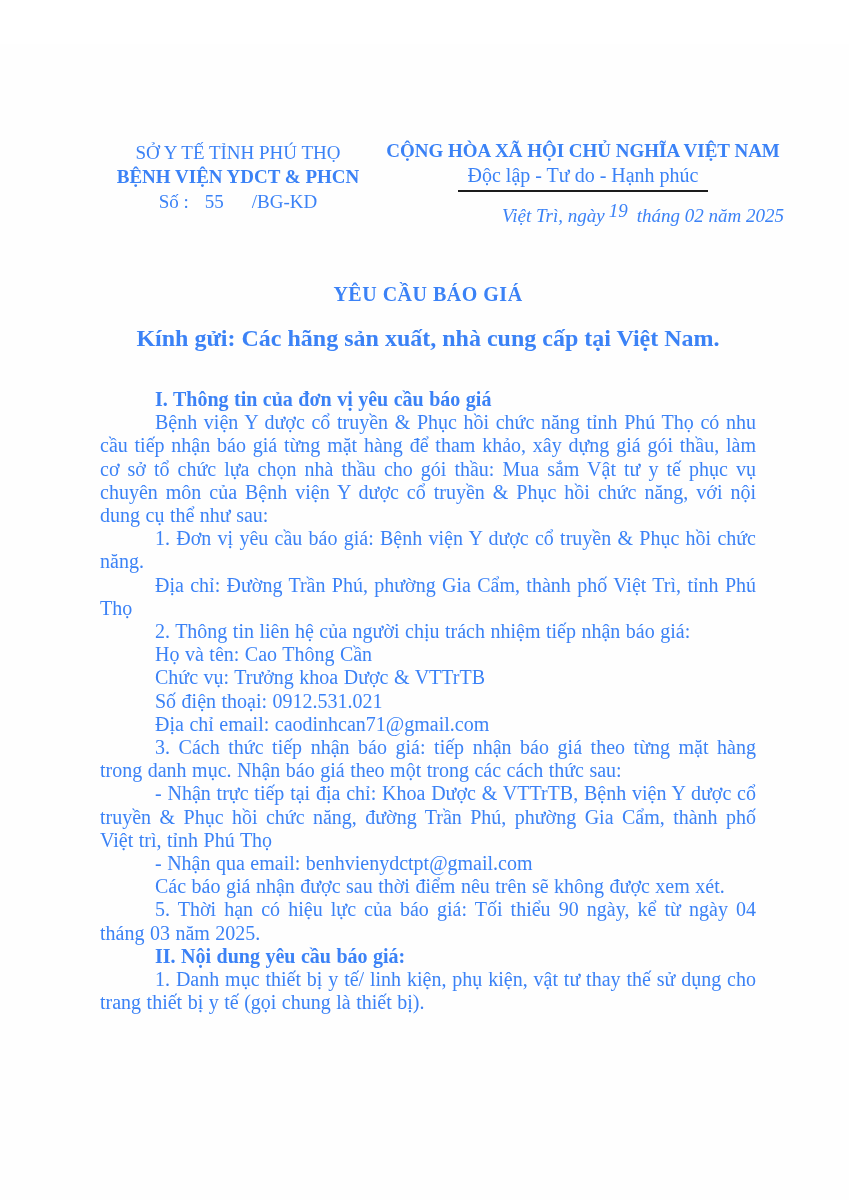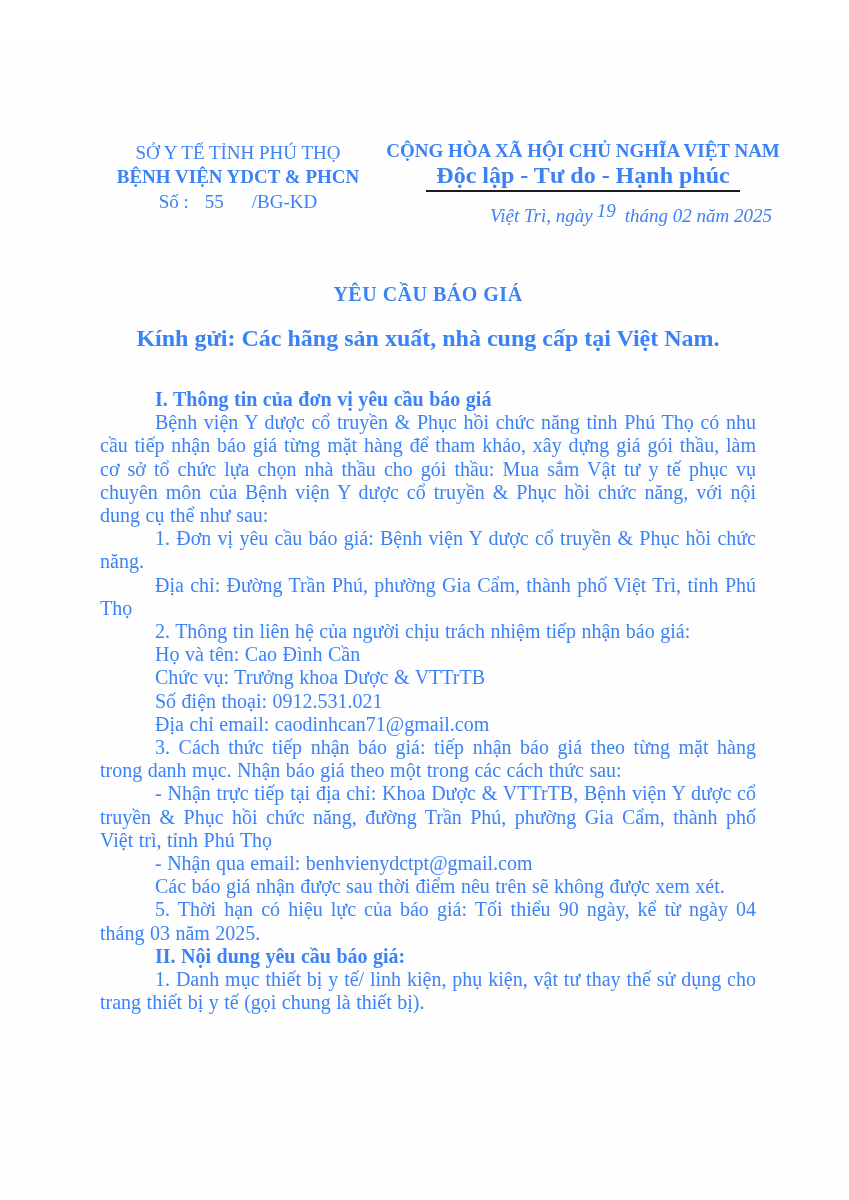--- a/index.html
+++ b/index.html
@@ -24,27 +24,27 @@
   .org-line2 { font-size: 19px; line-height: 24px; font-weight: bold; white-space: nowrap; }
   .doc-number { font-size: 19px; line-height: 25px; white-space: nowrap; }
   .doc-number .num { display: inline-block; margin: 0 28px 0 16px; }
   .header-right {
     position: absolute; left: 383px; top: 0; width: 400px;
     text-align: center;
   }
   .national-line1 { font-size: 19px; line-height: 24px; font-weight: bold; white-space: nowrap; }
   .motto {
     display: inline-block;
-    font-size: 24px; line-height: 24px; font-weight: bold;
+    font-size: 20px; line-height: 24px; font-weight: normal;
     padding: 0 10px 3px 10px;
     border-bottom: 2px solid #1c1c1c;
     white-space: nowrap;
   }
   .date-line {
-    position: relative; left: 48px;
+    position: relative; left: 60px;
     margin-top: 12px;
     font-size: 19px; font-style: italic; line-height: 24px;
     white-space: nowrap;
     text-align: center;
   }
   .date-line .day { position: relative; top: -5px; margin: 0 9px 0 4px; }
   
   .title-block { position: absolute; top: 237px; left: 100px; width: 656px; text-align: center; }
   .doc-title { font-size: 20px; font-weight: bold; letter-spacing: 0.5px; line-height: 26px; }
   .doc-salutation { font-size: 24px; font-weight: bold; margin-top: 19px; line-height: 24px; }
@@ -87,21 +87,21 @@
     <div class="doc-salutation">Kính gửi: Các hãng sản xuất, nhà cung cấp tại Việt Nam.</div>
   </div>
 
   <div class="document-body">
 
   <p class="para bold">I. Thông tin của đơn vị yêu cầu báo giá</p>
       <p class="para">Bệnh viện Y dược cổ truyền &amp; Phục hồi chức năng tỉnh Phú Thọ có nhu cầu tiếp nhận báo giá từng mặt hàng để tham khảo, xây dựng giá gói thầu, làm cơ sở tổ chức lựa chọn nhà thầu cho gói thầu: Mua sắm Vật tư y tế phục vụ chuyên môn của Bệnh viện Y dược cổ truyền &amp; Phục hồi chức năng, với nội dung cụ thể như sau:</p>
       <p class="para">1. Đơn vị yêu cầu báo giá: Bệnh viện Y dược cổ truyền &amp; Phục hồi chức năng.</p>
       <p class="para">Địa chỉ: Đường Trần Phú, phường Gia Cẩm, thành phố Việt Trì, tỉnh Phú Thọ</p>
       <p class="para">2. Thông tin liên hệ của người chịu trách nhiệm tiếp nhận báo giá:</p>
-      <p class="para">Họ và tên: Cao Đình Cần</p>
+      <p class="para">Họ và tên: Cao Thông Cần</p>
       <p class="para">Chức vụ: Trưởng khoa Dược &amp; VTTrTB</p>
       <p class="para">Số điện thoại: 0912.531.021</p>
       <p class="para">Địa chỉ email: caodinhcan71@gmail.com</p>
       <p class="para">3. Cách thức tiếp nhận báo giá: tiếp nhận báo giá theo từng mặt hàng trong danh mục. Nhận báo giá theo một trong các cách thức sau:</p>
       <p class="para">- Nhận trực tiếp tại địa chỉ: Khoa Dược &amp; VTTrTB, Bệnh viện Y dược cổ truyền &amp; Phục hồi chức năng, đường Trần Phú, phường Gia Cẩm, thành phố Việt trì, tỉnh Phú Thọ</p>
       <p class="para">- Nhận qua email: benhvienydctpt@gmail.com</p>
       <p class="para">Các báo giá nhận được sau thời điểm nêu trên sẽ không được xem xét.</p>
       <p class="para">5. Thời hạn có hiệu lực của báo giá: Tối thiểu 90 ngày, kể từ ngày 04 tháng 03 năm 2025.</p>
       <p class="para bold">II. Nội dung yêu cầu báo giá:</p>
       <p class="para">1. Danh mục thiết bị y tế/ linh kiện, phụ kiện, vật tư thay thế sử dụng cho trang thiết bị y tế (gọi chung là thiết bị).</p>

